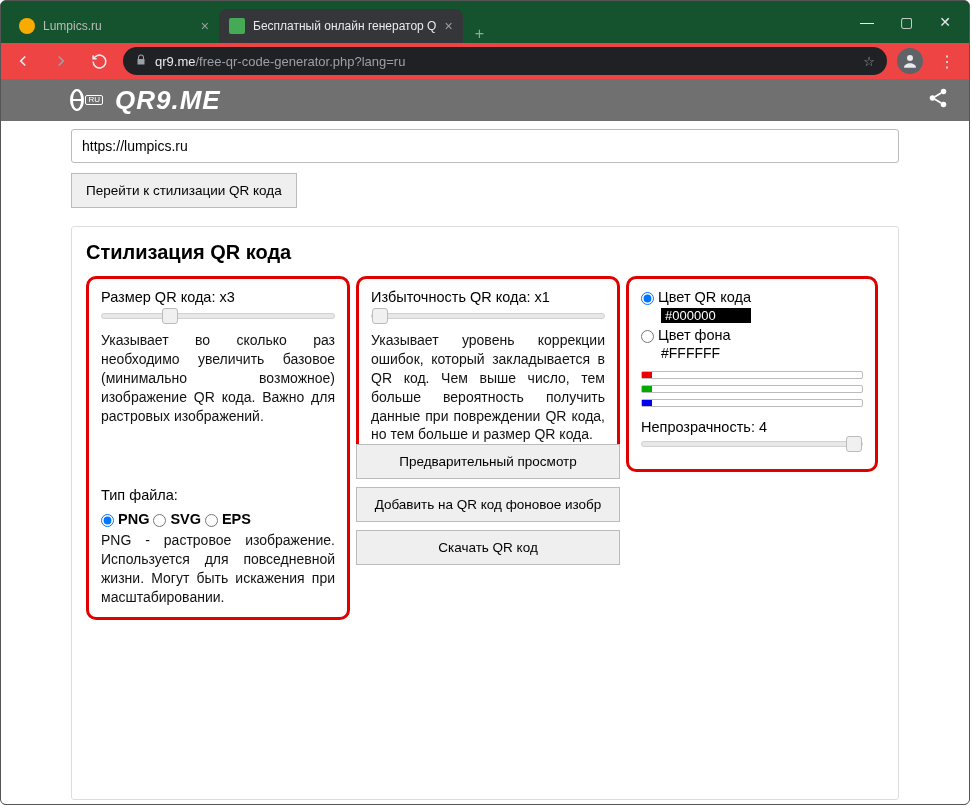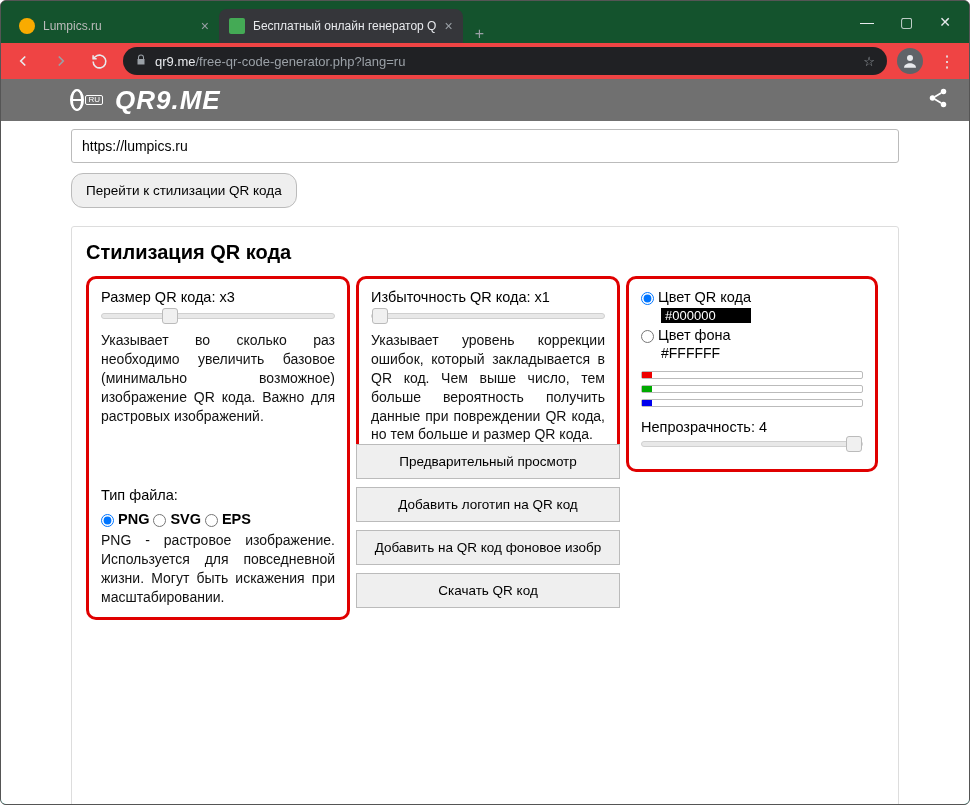--- a/index.html
+++ b/index.html
@@ -39,21 +39,21 @@
   .globe { width: 22px; height: 22px; border: 2px solid #fff; border-radius: 50%; position: relative; }
   .globe::before { content: ''; position: absolute; left: 50%; top: -2px; bottom: -2px; width: 10px; transform: translateX(-50%); border: 2px solid #fff; border-radius: 50%; }
   .globe::after { content: ''; position: absolute; top: 50%; left: -2px; right: -2px; height: 2px; background: #fff; transform: translateY(-50%); }
   .ru-badge { font-size: 8px; color: #fff; border: 1px solid #fff; padding: 0 2px; border-radius: 2px; line-height: 1; }
   .site-title { font-size: 26px; font-weight: bold; font-style: italic; margin-left: 12px; letter-spacing: 1px; }
   .share-icon { margin-left: auto; color: #fff; cursor: pointer; }
   
   .content { padding: 8px 70px 20px 70px; background: #fff; }
   .url-input { width: 100%; padding: 8px 10px; font-size: 14px; border: 1px solid #bbb; border-radius: 3px; margin-bottom: 10px; }
   .btn { background: #efefef; border: 1px solid #bbb; padding: 9px 14px; font-size: 13.5px; cursor: pointer; font-family: inherit; }
-  .btn-go { margin-bottom: 18px; border-radius: 12px; }
+  .btn-go { margin-bottom: 18px; }
   
   .panel { border: 1px solid #ddd; border-radius: 3px; padding: 14px 14px 18px 14px; }
   .panel h2 { font-size: 20px; font-weight: bold; margin-bottom: 12px; }
   
   .cols { display: flex; gap: 6px; }
   .col { border: 3px solid #e00000; border-radius: 10px; padding: 10px 12px; font-size: 14px; }
   .col1 { width: 264px; }
   .col2 { width: 264px; }
   .col3 { width: 252px; }
   
@@ -210,21 +210,20 @@
             <div style="font-size:14.5px; margin-bottom:6px;">Непрозрачность: 4</div>
             <div class="slider-track">
               <div class="slider-thumb" style="right: 0;"></div>
             </div>
           </div>
         </div>
 
         <div class="below-cols">
           <div class="action-btns">
             <button class="btn">Предварительный просмотр</button>
-            <button class="btn">Добавить логотип на QR код</button>
             <button class="btn">Добавить на QR код фоновое изобр</button>
             <button class="btn">Скачать QR код</button>
           </div>
         </div>
       </div>
     </div>
   </div>
 </div>
 
 </body></html>

